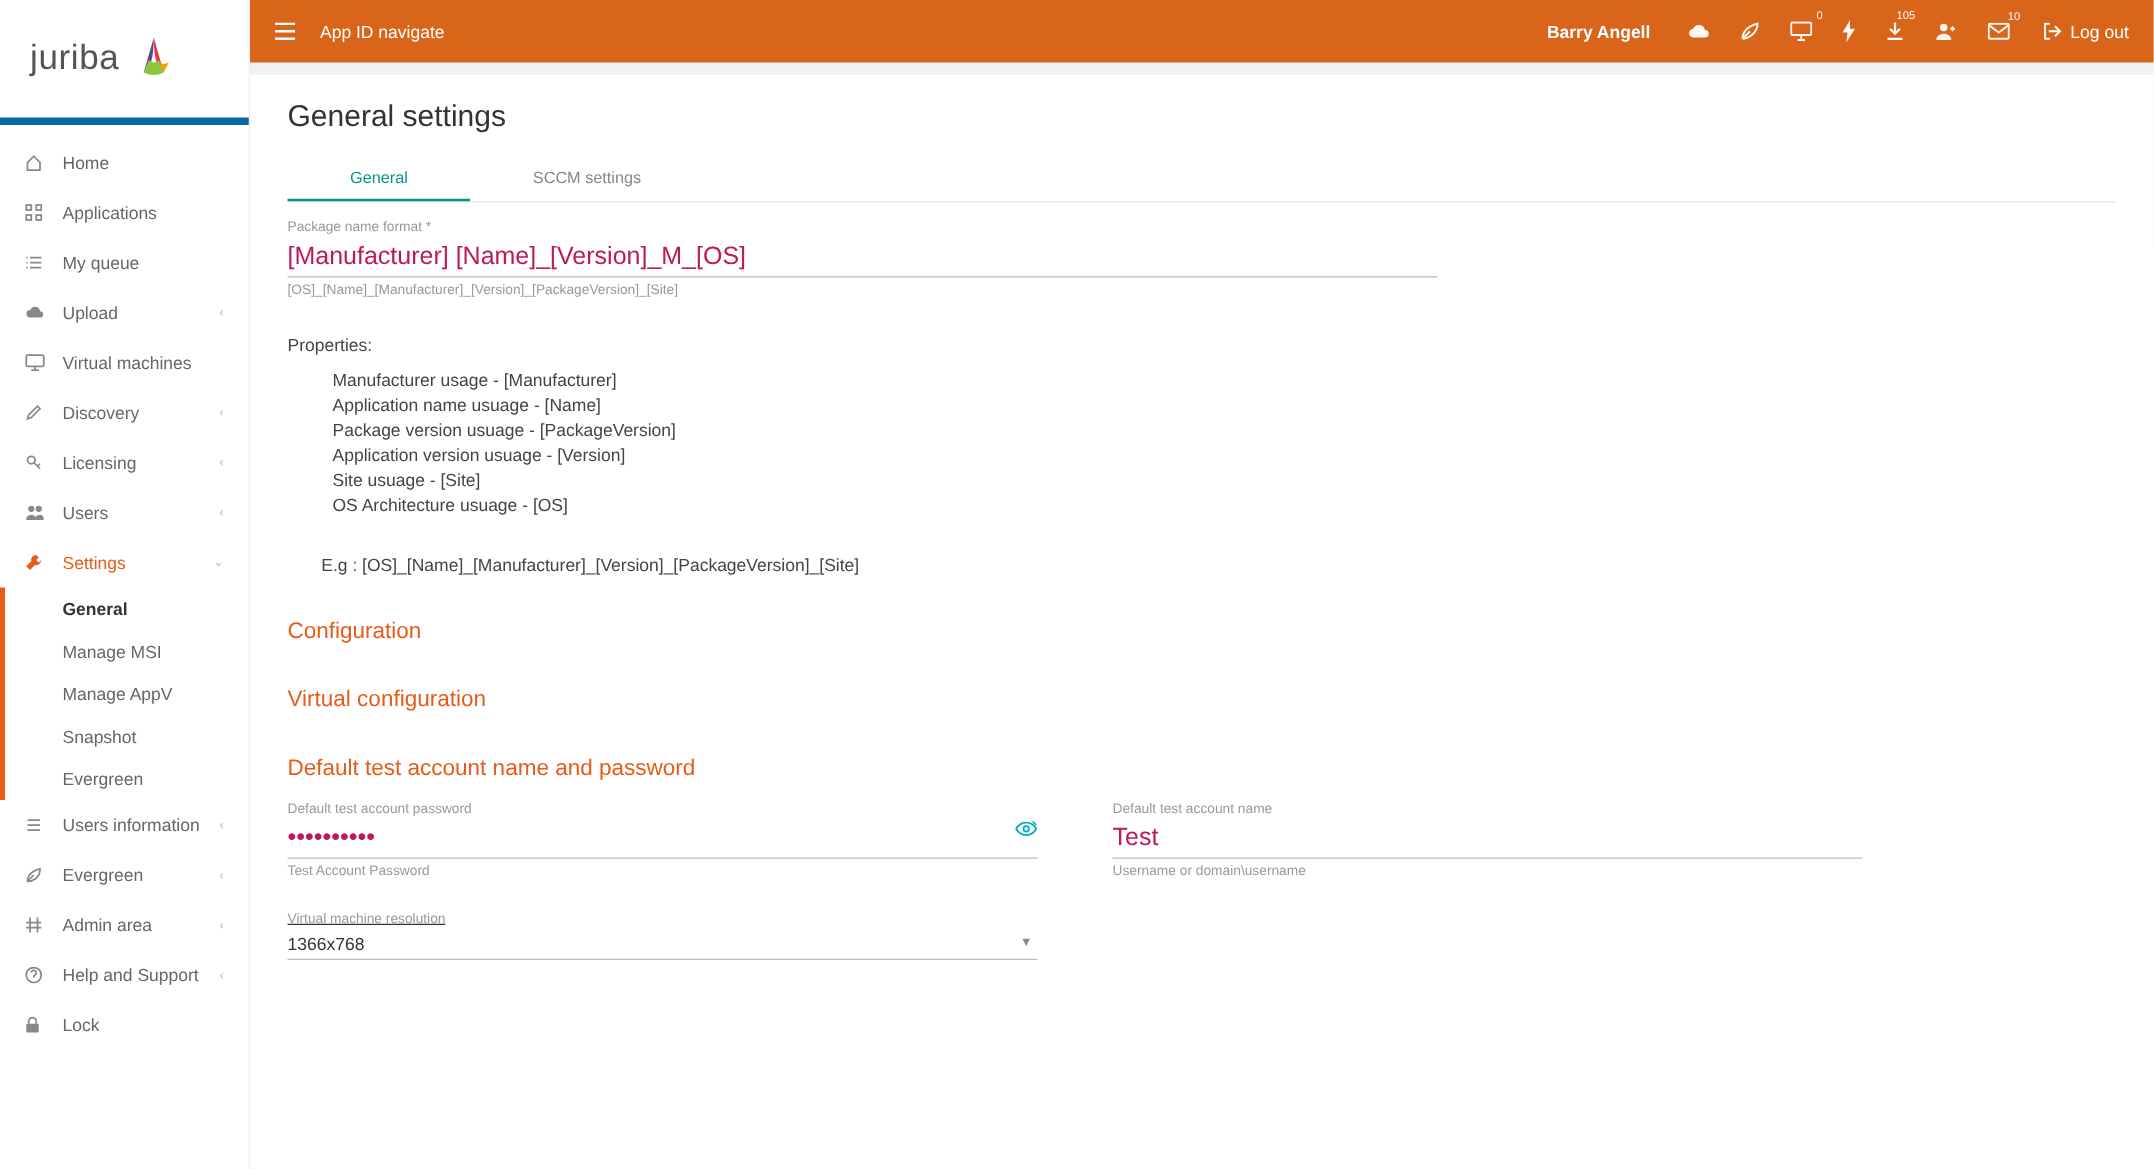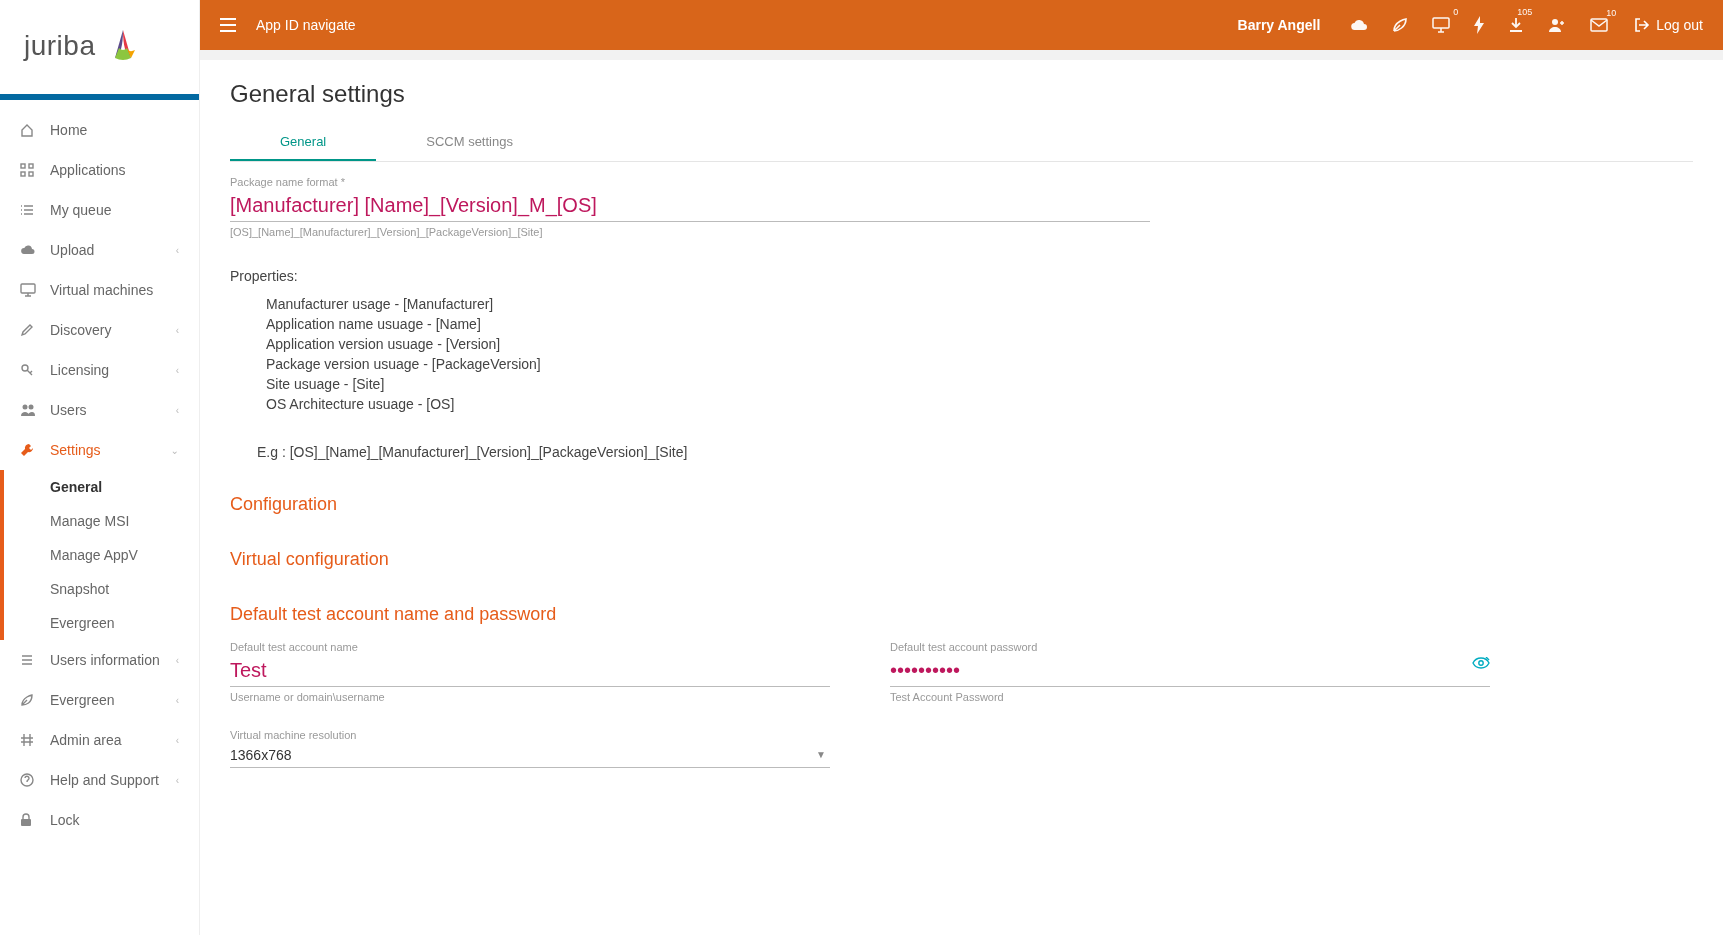--- a/index.html
+++ b/index.html
@@ -49,21 +49,21 @@
   .toggle { width: 34px; height: 18px; border-radius: 10px; position: relative; margin-right: 22px; cursor: pointer; flex-shrink: 0; }
   .toggle .knob { position: absolute; width: 18px; height: 18px; border-radius: 50%; top: 0; background: #fff; box-shadow: 0 1px 3px rgba(0,0,0,0.3); }
   .toggle.off { background: #f7c9ab; }
   .toggle.off .knob { left: 0; background: #fafafa; }
   .toggle.on { background: #f2a878; }
   .toggle.on .knob { right: 0; background: #e65c1a; }
   .toggle-label { font-size: 13px; color: #555; }
   .two-col { display: flex; gap: 60px; margin-top: 6px; }
   .two-col .col { flex: 1; max-width: 600px; position: relative; }
   .eye-icon { position: absolute; right: 0; top: 16px; color: #00acc1; cursor: pointer; font-size: 14px; }
-  .select-wrap { max-width: 600px; margin-top: 26px; }
+  .select-wrap { max-width: 600px; margin-top: 26px; text-decoration: underline; }
   .select { width: 100%; border: none; border-bottom: 1px solid #bbb; padding: 4px 0; font-size: 14px; color: #333; background: transparent; outline: none; appearance: none; }
   .select-wrap { position: relative; }
   .select-wrap .caret { position: absolute; right: 4px; top: 20px; font-size: 10px; color: #888; pointer-events: none; }
   svg { display: block; }
 </style>
 </head>
 <body>
 
 <div class="app">
 
@@ -293,52 +293,52 @@
         <div class="field-label-sm">Package name format *</div>
         <input class="text-input" value="[Manufacturer] [Name]_[Version]_M_[OS]" style="">
         <div class="hint">[OS]_[Name]_[Manufacturer]_[Version]_[PackageVersion]_[Site]</div>
       </div>
 
       <div class="properties">
         <div class="properties-h">Properties:</div>
         <ul id="props-list">
             <li>Manufacturer usage - [Manufacturer]</li>
             <li>Application name usuage - [Name]</li>
+            <li>Package version usuage - [PackageVersion]</li>
             <li>Application version usuage - [Version]</li>
-            <li>Package version usuage - [PackageVersion]</li>
             <li>Site usuage - [Site]</li>
             <li>OS Architecture usuage - [OS]</li>
           </ul>
       </div>
 
       <div class="eg">E.g : [OS]_[Name]_[Manufacturer]_[Version]_[PackageVersion]_[Site]</div>
 
       <h2 class="section-h">Configuration</h2>
 
       <h2 class="section-h">Virtual configuration</h2>
 
       <h2 class="section-h">Default test account name and password</h2>
       <div class="two-col">
-        <div class="col">
-          <div class="field-label-sm">Default test account name</div>
-          <input class="text-input" value="Test" style="">
-          <div class="hint">Username or domain\username</div>
-        </div>
         <div class="col">
           <div class="field-label-sm">Default test account password</div>
           <input class="text-input" value="••••••••••" style="">
           <span class="eye-icon">
             <svg width="18" height="12" viewBox="0 0 18 12">
                 <path d="M1 6c2-4 6-5 8-5s6 1 8 5c-2 4-6 5-8 5S3 10 1 6z" fill="none" stroke="#00acc1" stroke-width="1.4"></path>
                 <circle cx="9" cy="6" r="2.2" fill="none" stroke="#00acc1" stroke-width="1.4"></circle>
                 <path d="M14 0l3 3" stroke="#00acc1" stroke-width="1.4"></path>
               </svg>
           </span>
           <div class="hint">Test Account Password</div>
         </div>
+        <div class="col">
+          <div class="field-label-sm">Default test account name</div>
+          <input class="text-input" value="Test" style="">
+          <div class="hint">Username or domain\username</div>
+        </div>
       </div>
 
       <div class="select-wrap">
         <div class="field-label-sm">Virtual machine resolution</div>
         <select class="select">
           <option>1366x768</option>
         </select>
         <span class="caret">▼</span>
       </div>
     </div>

